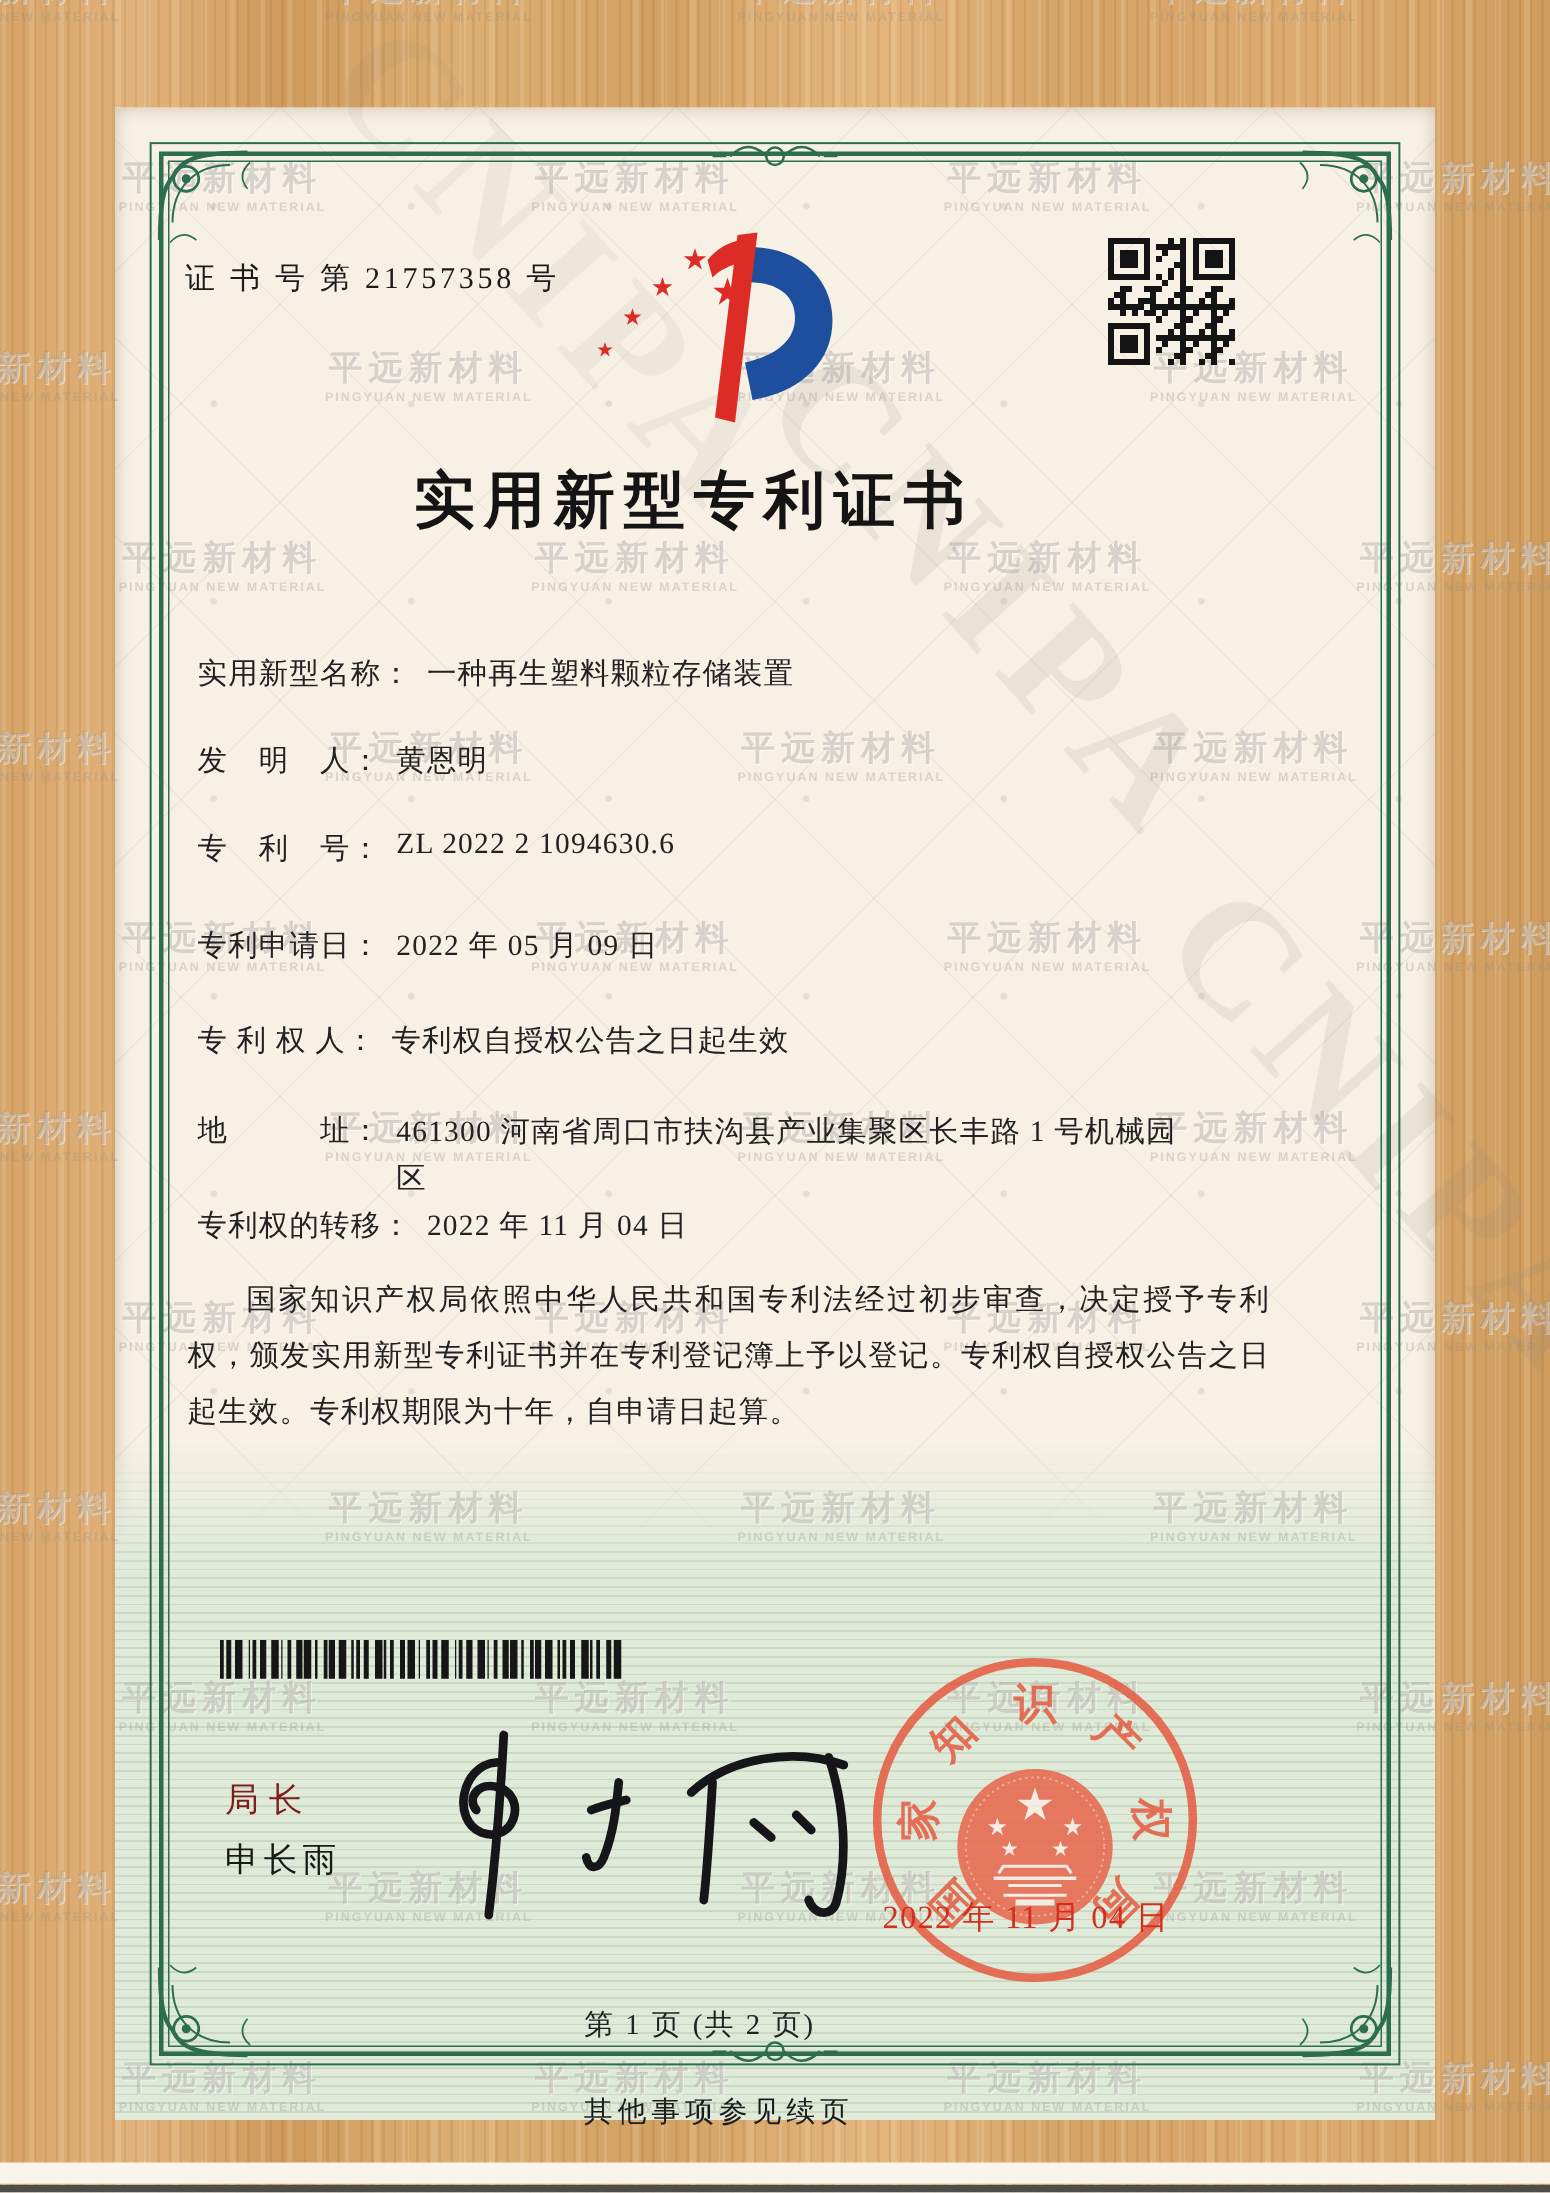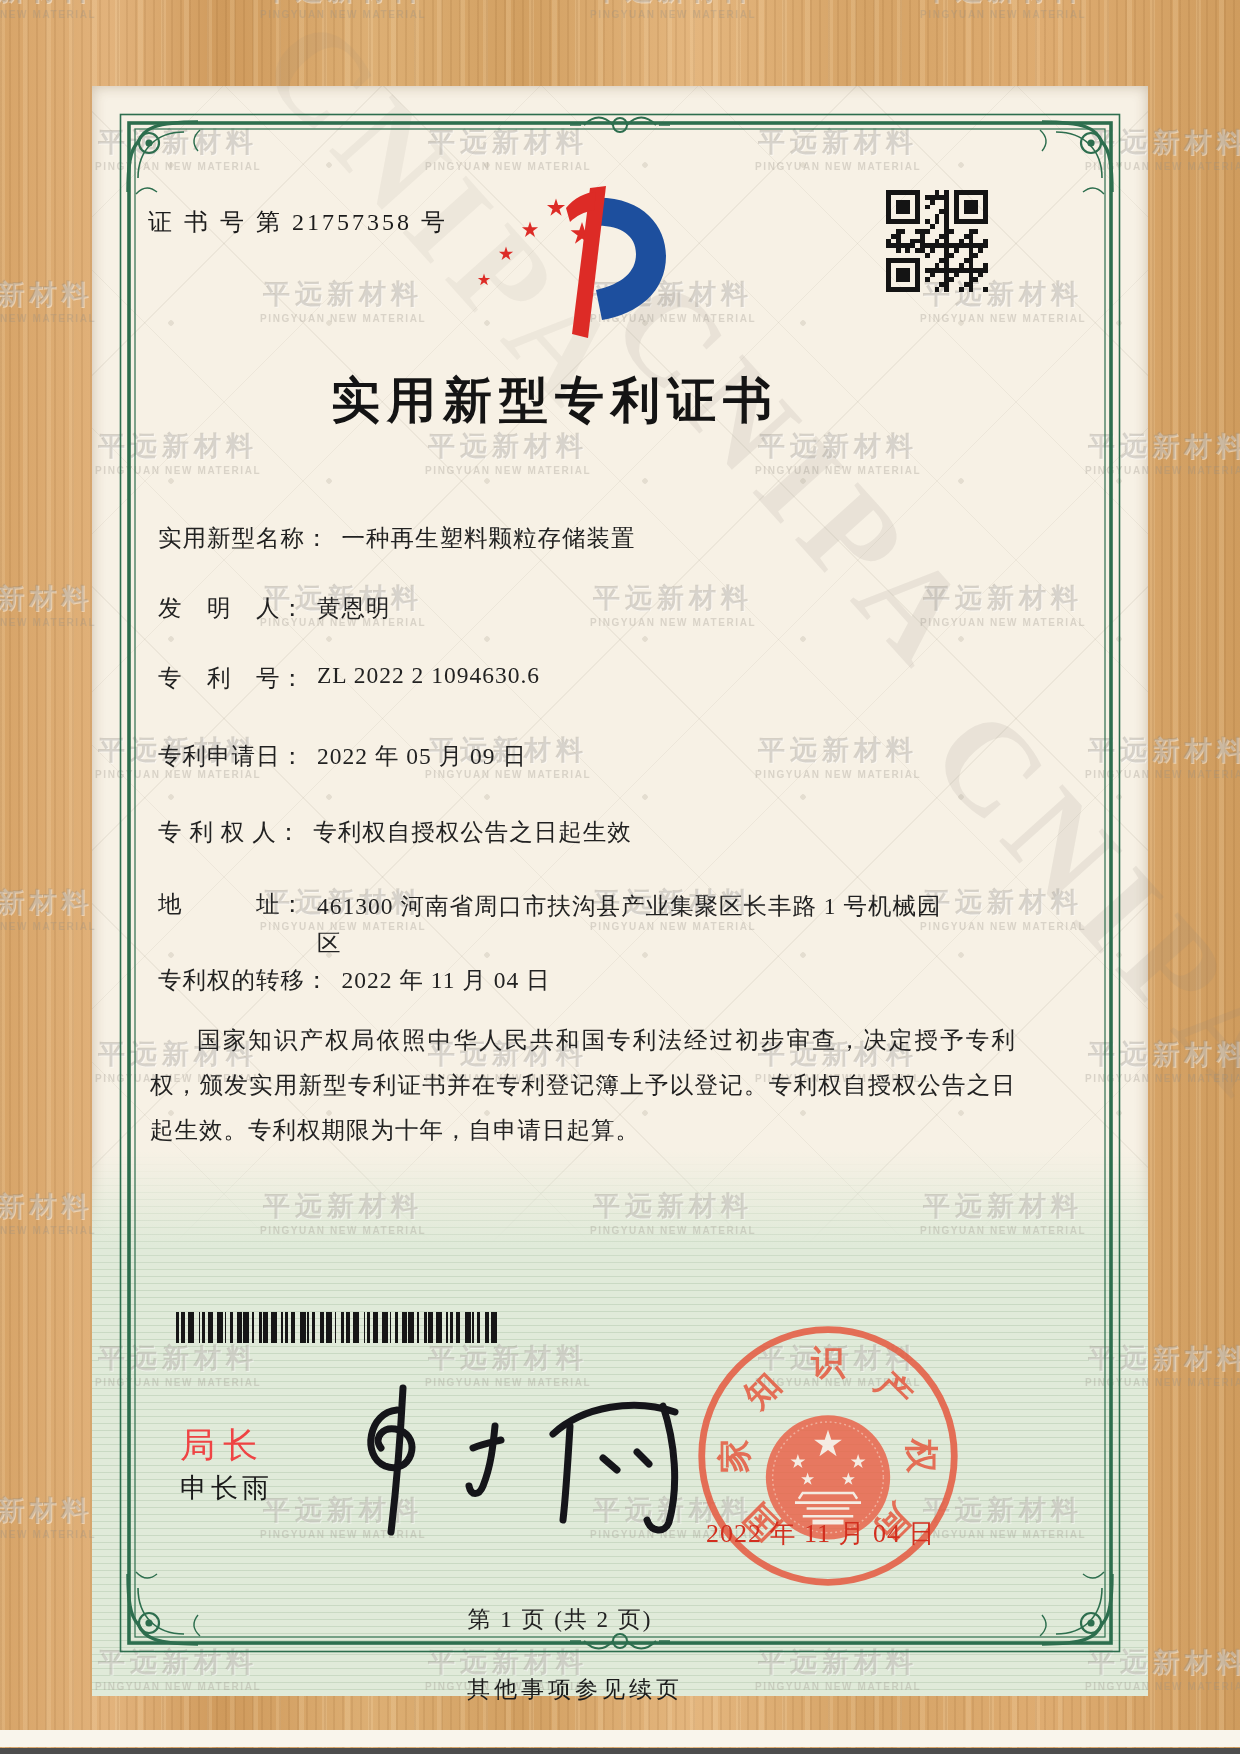--- a/index.html
+++ b/index.html
@@ -62,21 +62,21 @@
   .f0{top:522px;} .f1{top:592px;} .f2{top:662px;} .f3{top:740px;} .f4{top:816px;}
   .addr{top:888px;}
   .addr .val{line-height:37px;}
   .grant{top:964px;width:860px;}
   .grant .pair2{position:absolute;left:504px;display:flex;}
   .paras{position:absolute;left:150px;top:1018px;width:866px;font-size:23.5px;line-height:45px;
          letter-spacing:1px;color:#222;text-align:justify;}
   .paras p{margin:0;text-indent:2em;}
   .barcode{position:absolute;left:176px;top:1312px;width:320px;height:31px;}
   .barcode i{position:absolute;top:0;height:100%;background:#161616;}
-  .comm-title{position:absolute;left:180px;top:1422px;font-size:35px;letter-spacing:8px;color:#ef4444;
+  .comm-title{position:absolute;left:180px;top:1422px;font-size:27px;letter-spacing:8px;color:#7f1d1d;
               font-family:Liberation Serif, serif;}
   .comm-name{position:absolute;left:180px;top:1470px;font-size:27px;letter-spacing:4px;color:#1a1a1a;
              font-family:"Liberation Sans","DejaVu Sans",sans-serif;}
   .signature{position:absolute;left:345px;top:1382px;width:372px;height:158px;}
   .signature path{stroke:#15151a;stroke-width:7;fill:none;stroke-linecap:round;stroke-linejoin:round;}
   .seal{position:absolute;left:692px;top:1320px;width:272px;height:272px;mix-blend-mode:multiply;}
   #seal-text text{fill:#e4593f;font-size:35px;font-weight:bold;font-family:"Liberation Serif",serif;}
   .seal-date{position:absolute;left:706px;top:1516px;font-size:26px;letter-spacing:1px;color:#d22f1f;white-space:pre;}
   .page-num{position:absolute;left:145px;top:1604px;width:830px;text-align:center;font-size:23px;
             letter-spacing:2px;color:#222;}

